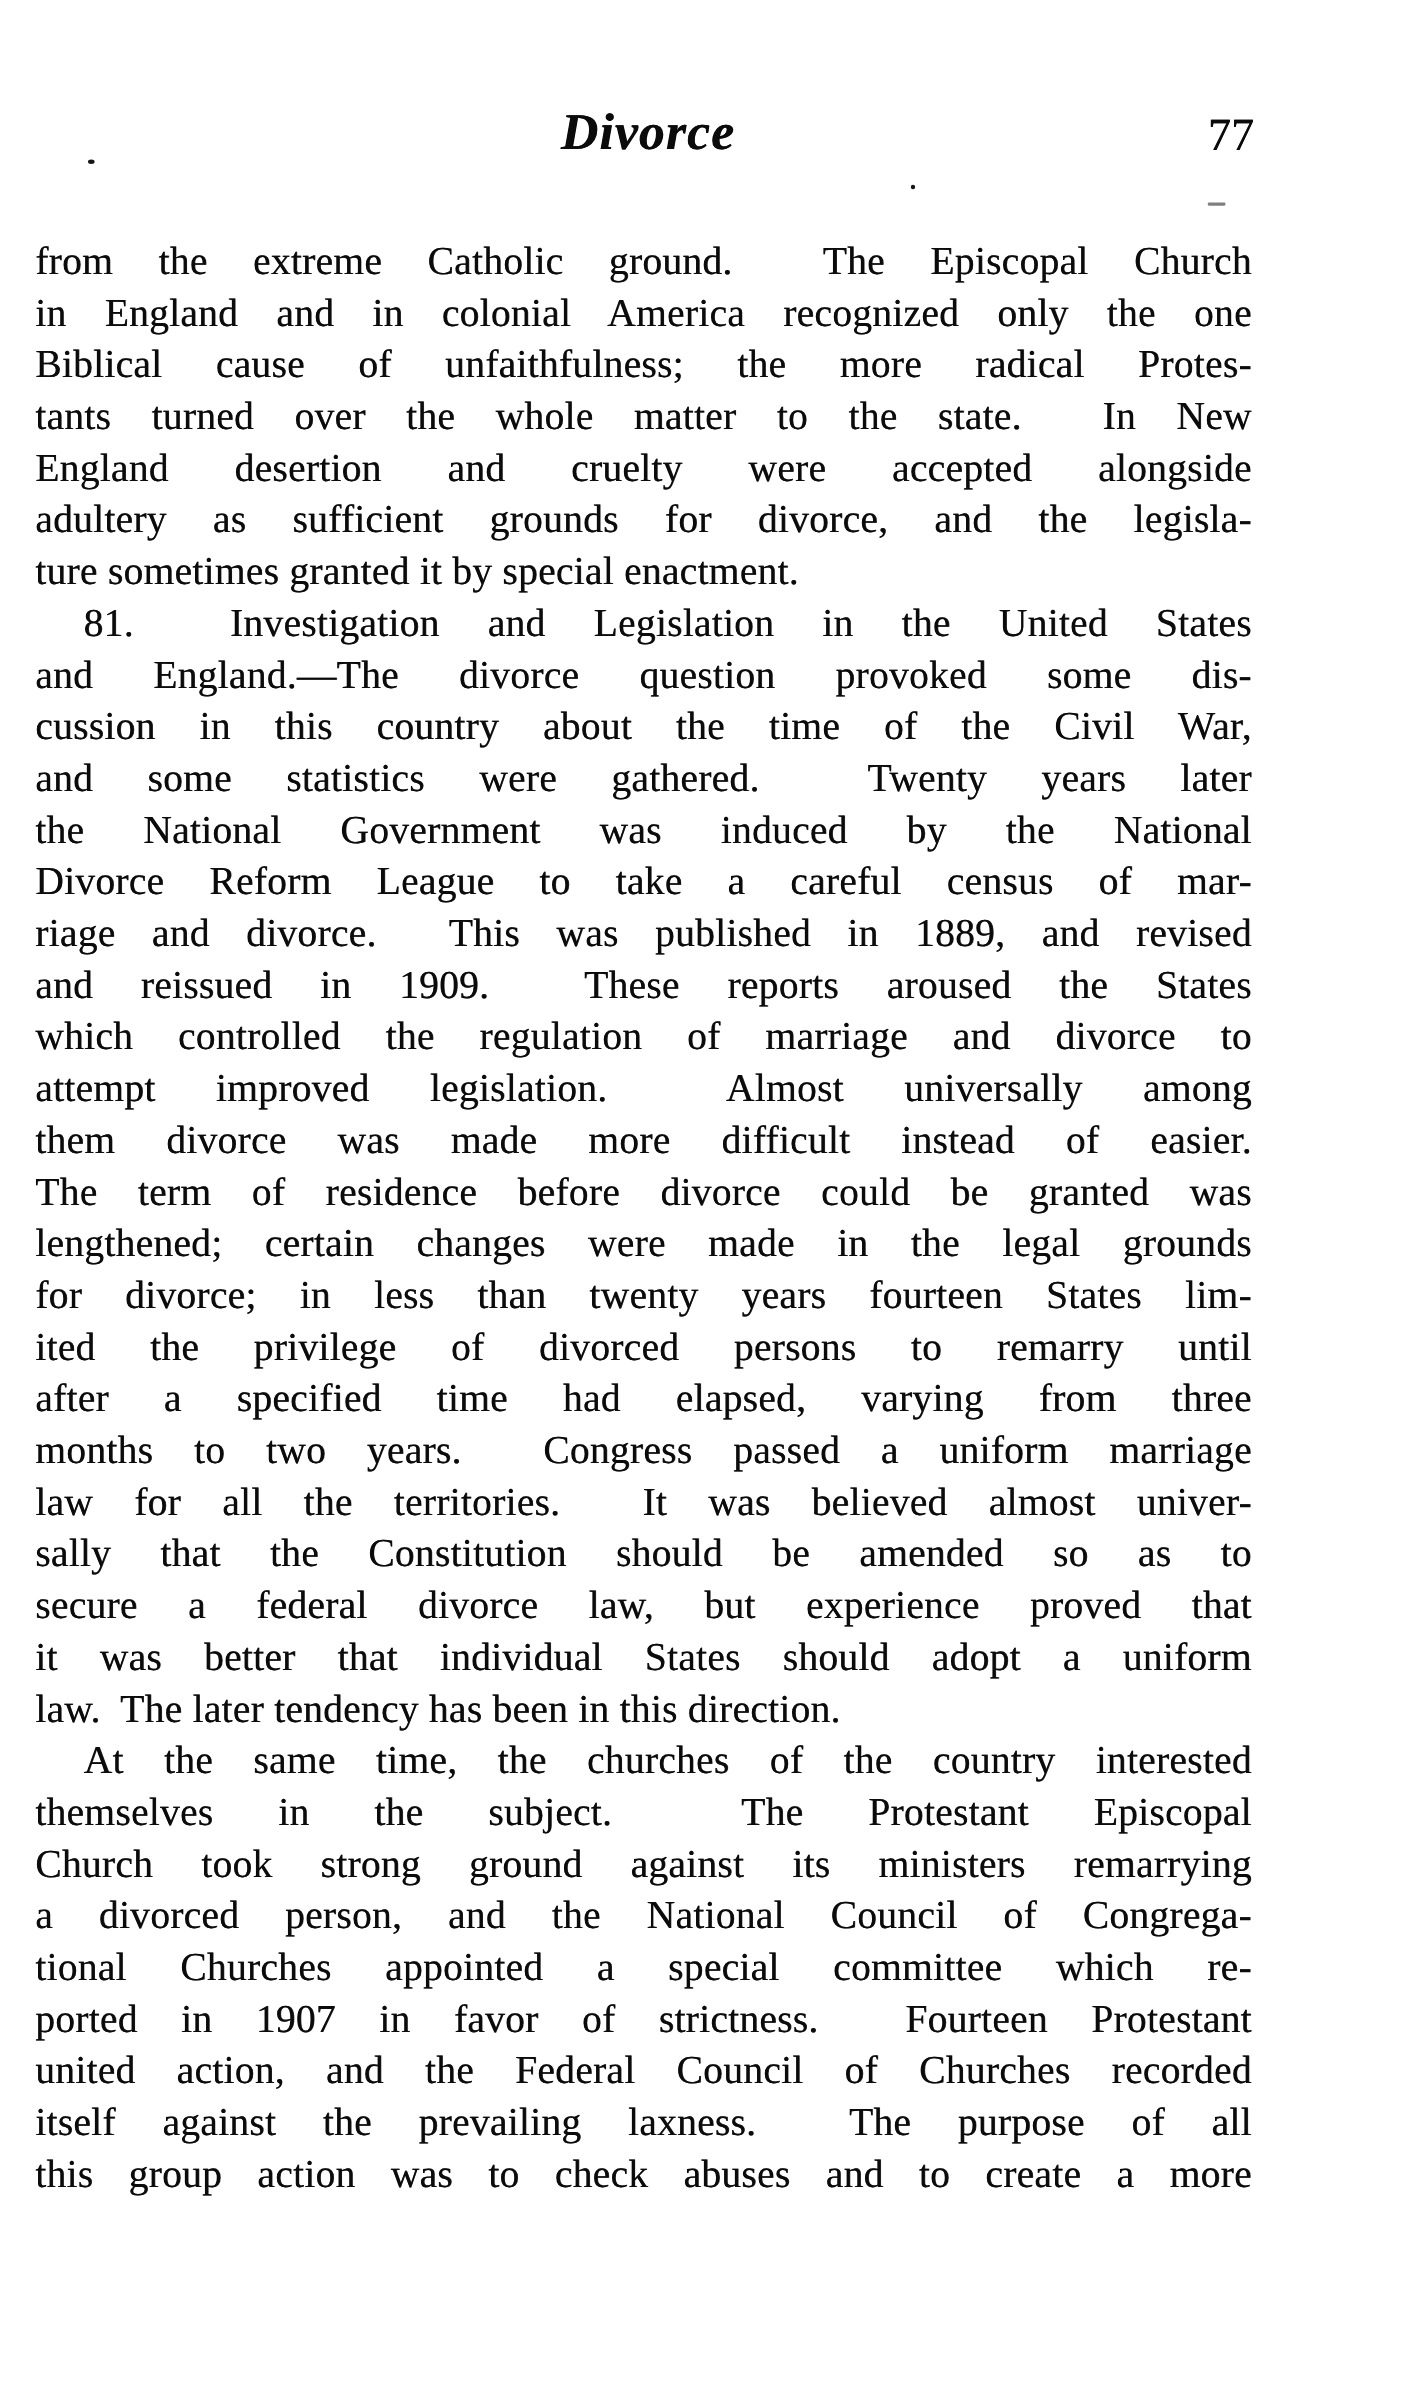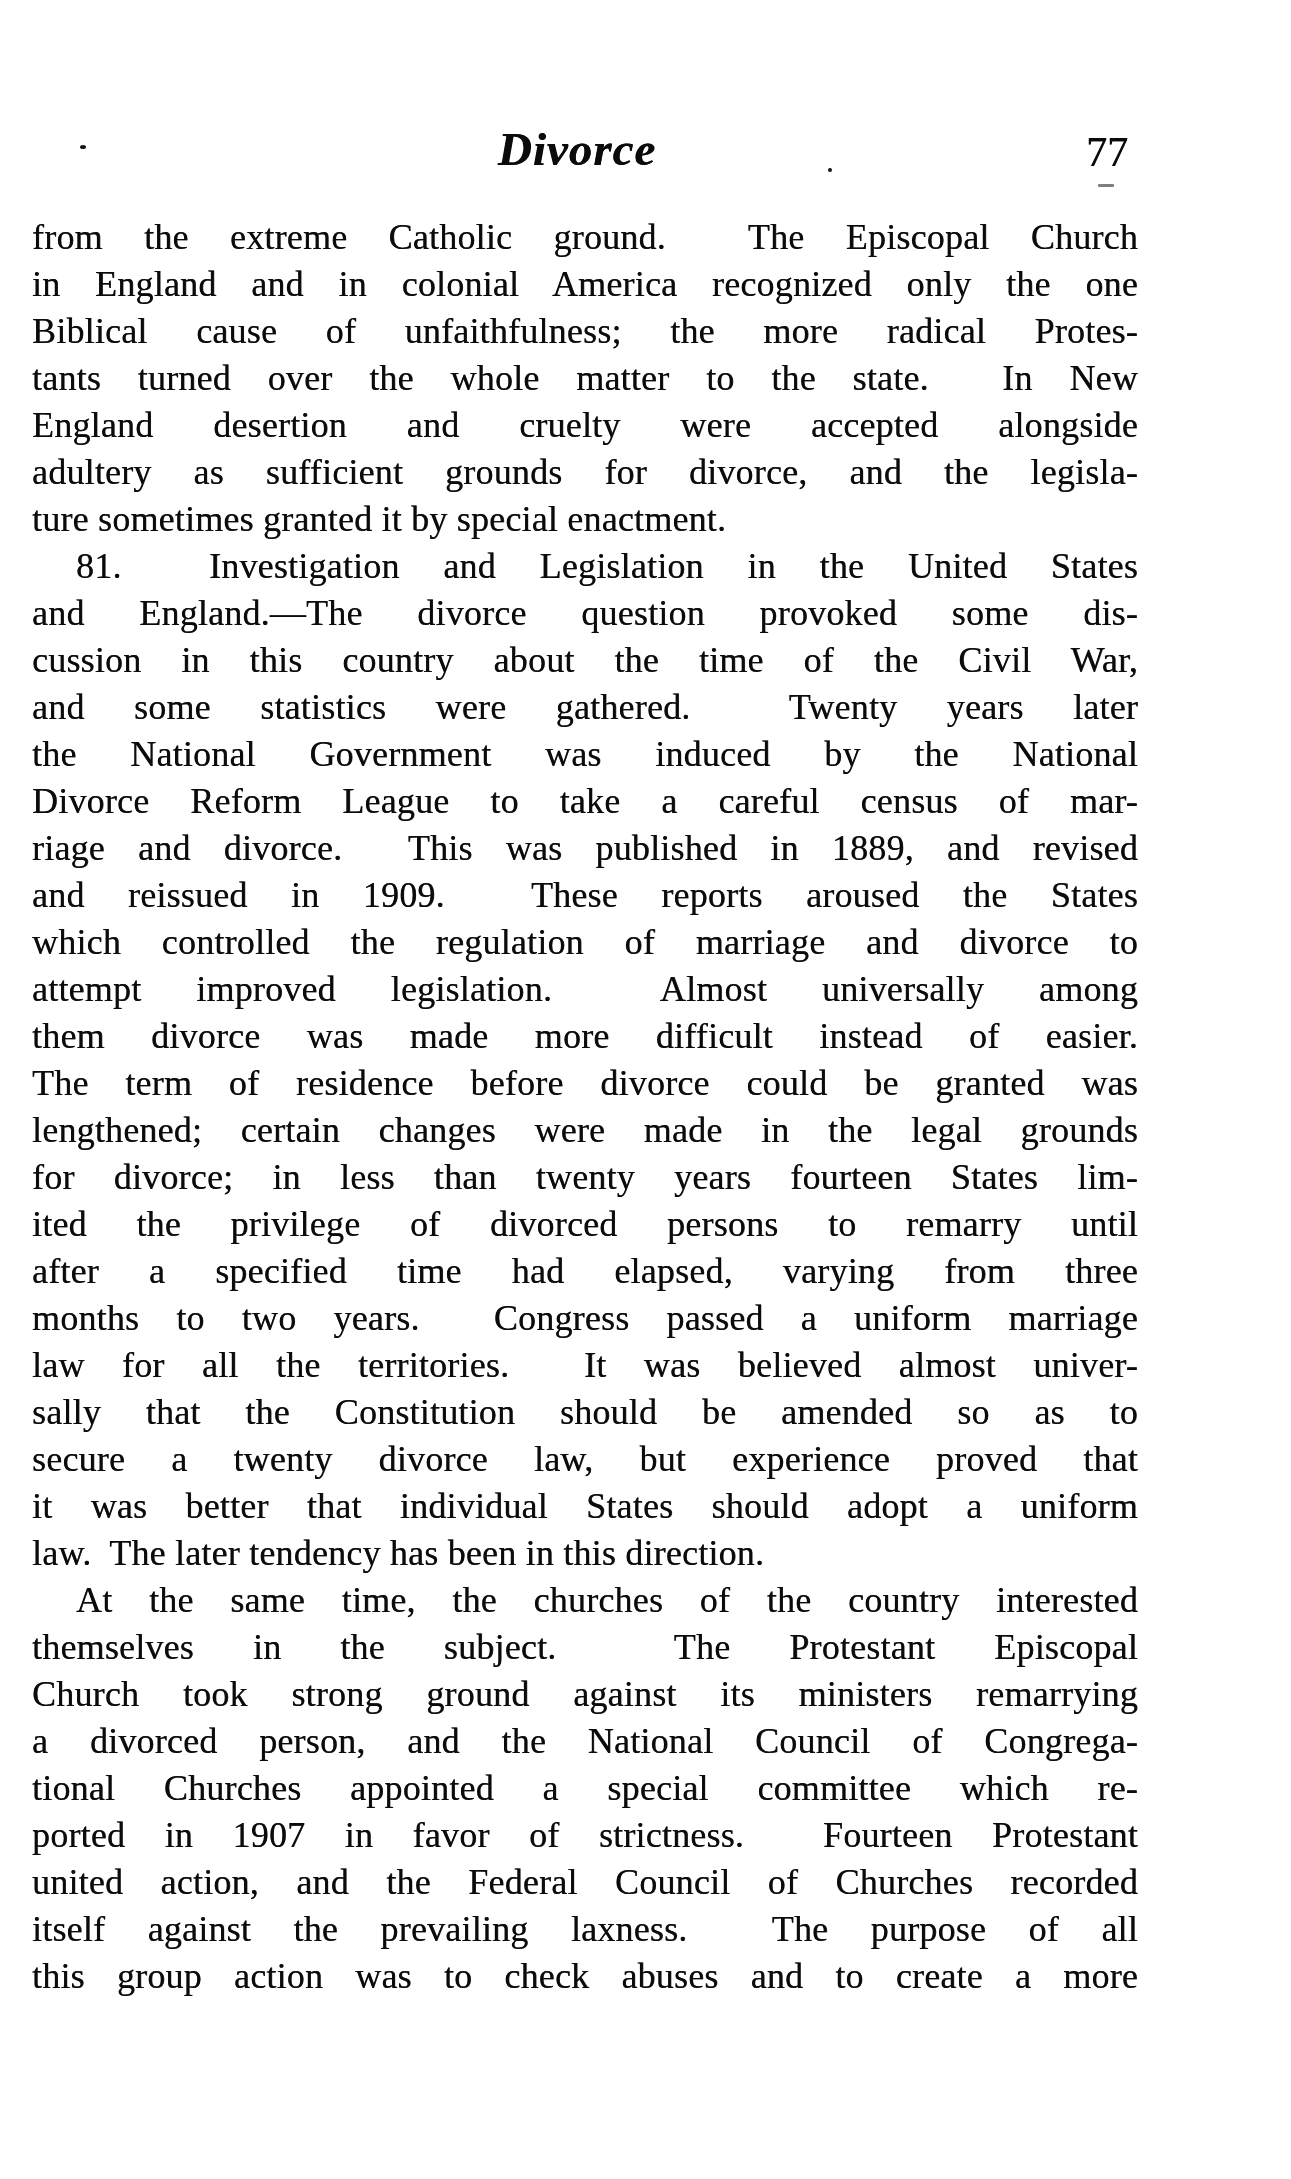--- a/index.html
+++ b/index.html
@@ -9,22 +9,22 @@
     font-family:"Liberation Serif","DejaVu Serif",serif;
   }
   .page {
     position:absolute; left:0; top:0;
     width:1291px; height:2179px;
     background:#ffffff;
     color:#0b0b0b;
     overflow:hidden;
   }
   .header-row {
-    position:absolute; left:24px; top:90px;
-    width:1106px; height:64px;margin-top:29px;
+    position:absolute; left:36px; top:90px;
+    width:1106px; height:64px;
   }
   .page-title {
     text-align:center;
     font-style:italic;
     font-weight:bold;
     font-size:47px;
     line-height:60px;
     letter-spacing:1px;
     text-shadow:0.4px 0 0 currentColor;
   }
@@ -90,21 +90,21 @@
         <div class="line"><span class="seg">attempt improved legislation.  Almost universally among</span></div>
         <div class="line"><span class="seg">them divorce was made more difficult instead of easier.</span></div>
         <div class="line"><span class="seg">The term of residence before divorce could be granted was</span></div>
         <div class="line"><span class="seg">lengthened; certain changes were made in the legal grounds</span></div>
         <div class="line"><span class="seg">for divorce; in less than twenty years fourteen States lim-</span></div>
         <div class="line"><span class="seg">ited the privilege of divorced persons to remarry until</span></div>
         <div class="line"><span class="seg">after a specified time had elapsed, varying from three</span></div>
         <div class="line"><span class="seg">months to two years.  Congress passed a uniform marriage</span></div>
         <div class="line"><span class="seg">law for all the territories.  It was believed almost univer-</span></div>
         <div class="line"><span class="seg">sally that the Constitution should be amended so as to</span></div>
-        <div class="line"><span class="seg">secure a twenty divorce law, but experience proved that</span></div>
+        <div class="line"><span class="seg">secure a federal divorce law, but experience proved that</span></div>
         <div class="line"><span class="seg">it was better that individual States should adopt a uniform</span></div>
         <div class="line rag"><span class="seg">law.  The later tendency has been in this direction.</span></div>
       </div>
       <div class="para">
         <div class="line indent"><span class="seg">At the same time, the churches of the country interested</span></div>
         <div class="line"><span class="seg">themselves in the subject.  The Protestant Episcopal</span></div>
         <div class="line"><span class="seg">Church took strong ground against its ministers remarrying</span></div>
         <div class="line"><span class="seg">a divorced person, and the National Council of Congrega-</span></div>
         <div class="line"><span class="seg">tional Churches appointed a special committee which re-</span></div>
         <div class="line"><span class="seg">ported in 1907 in favor of strictness.  Fourteen Protestant</span></div>

